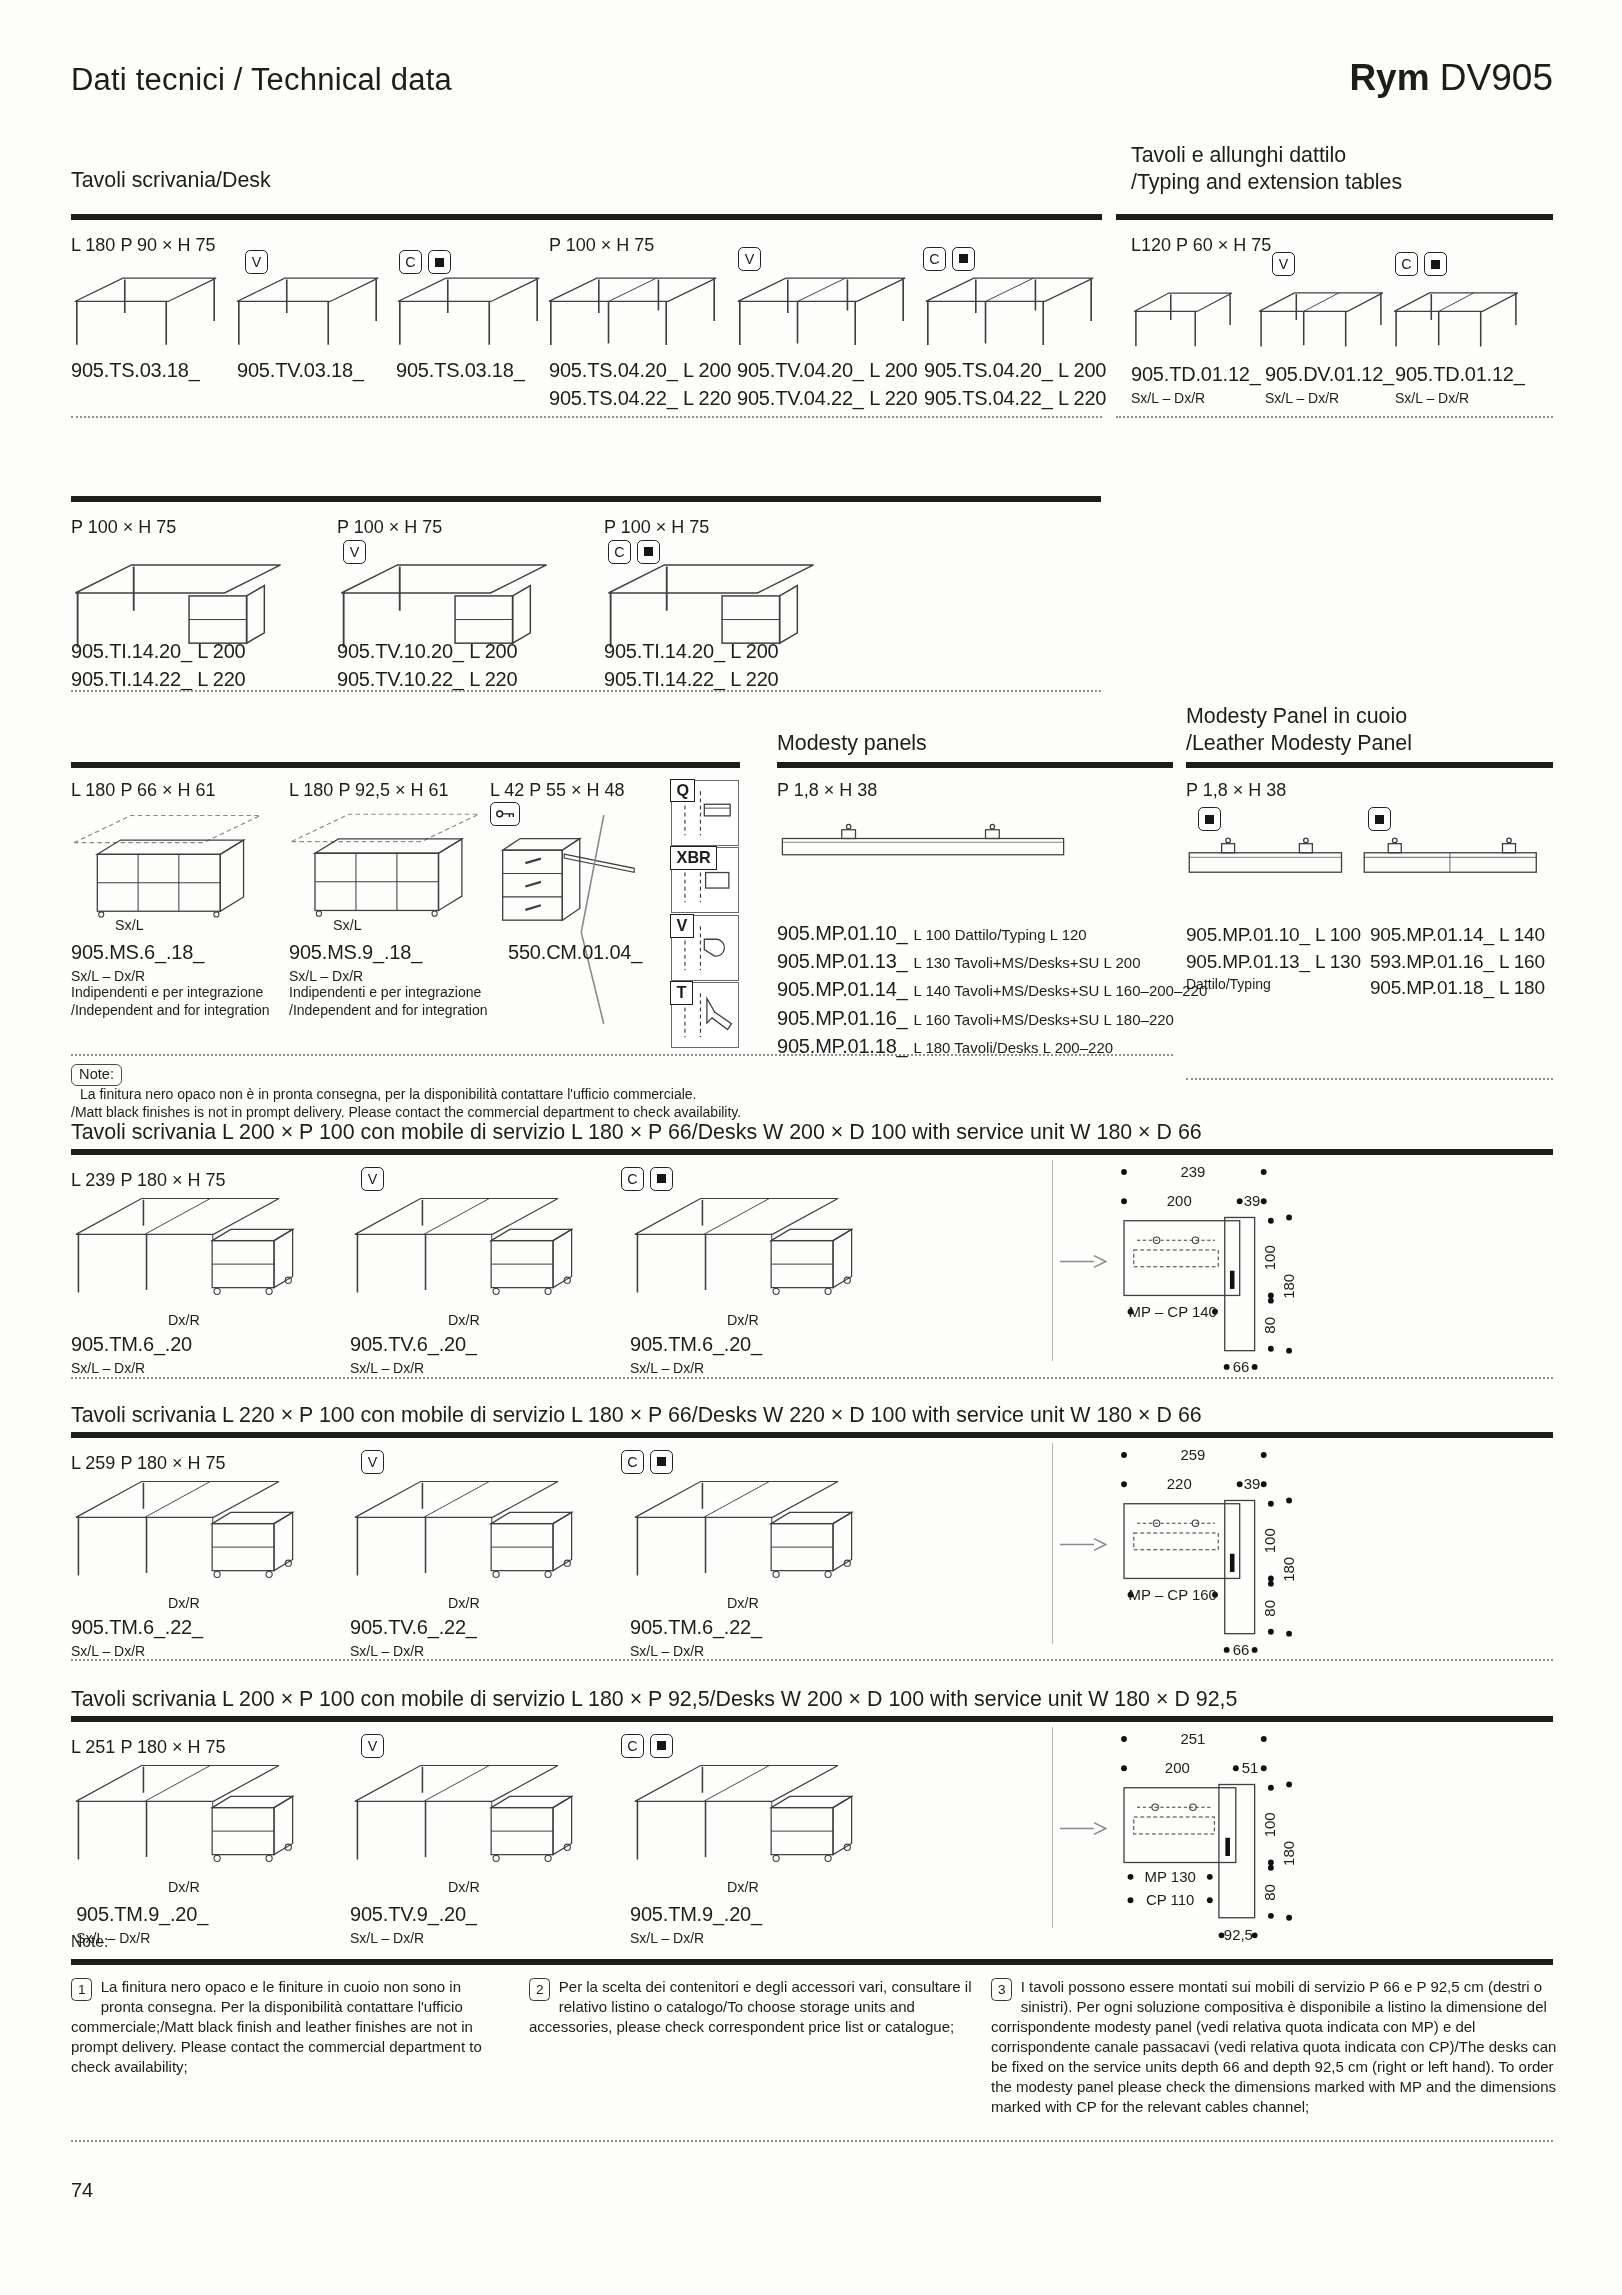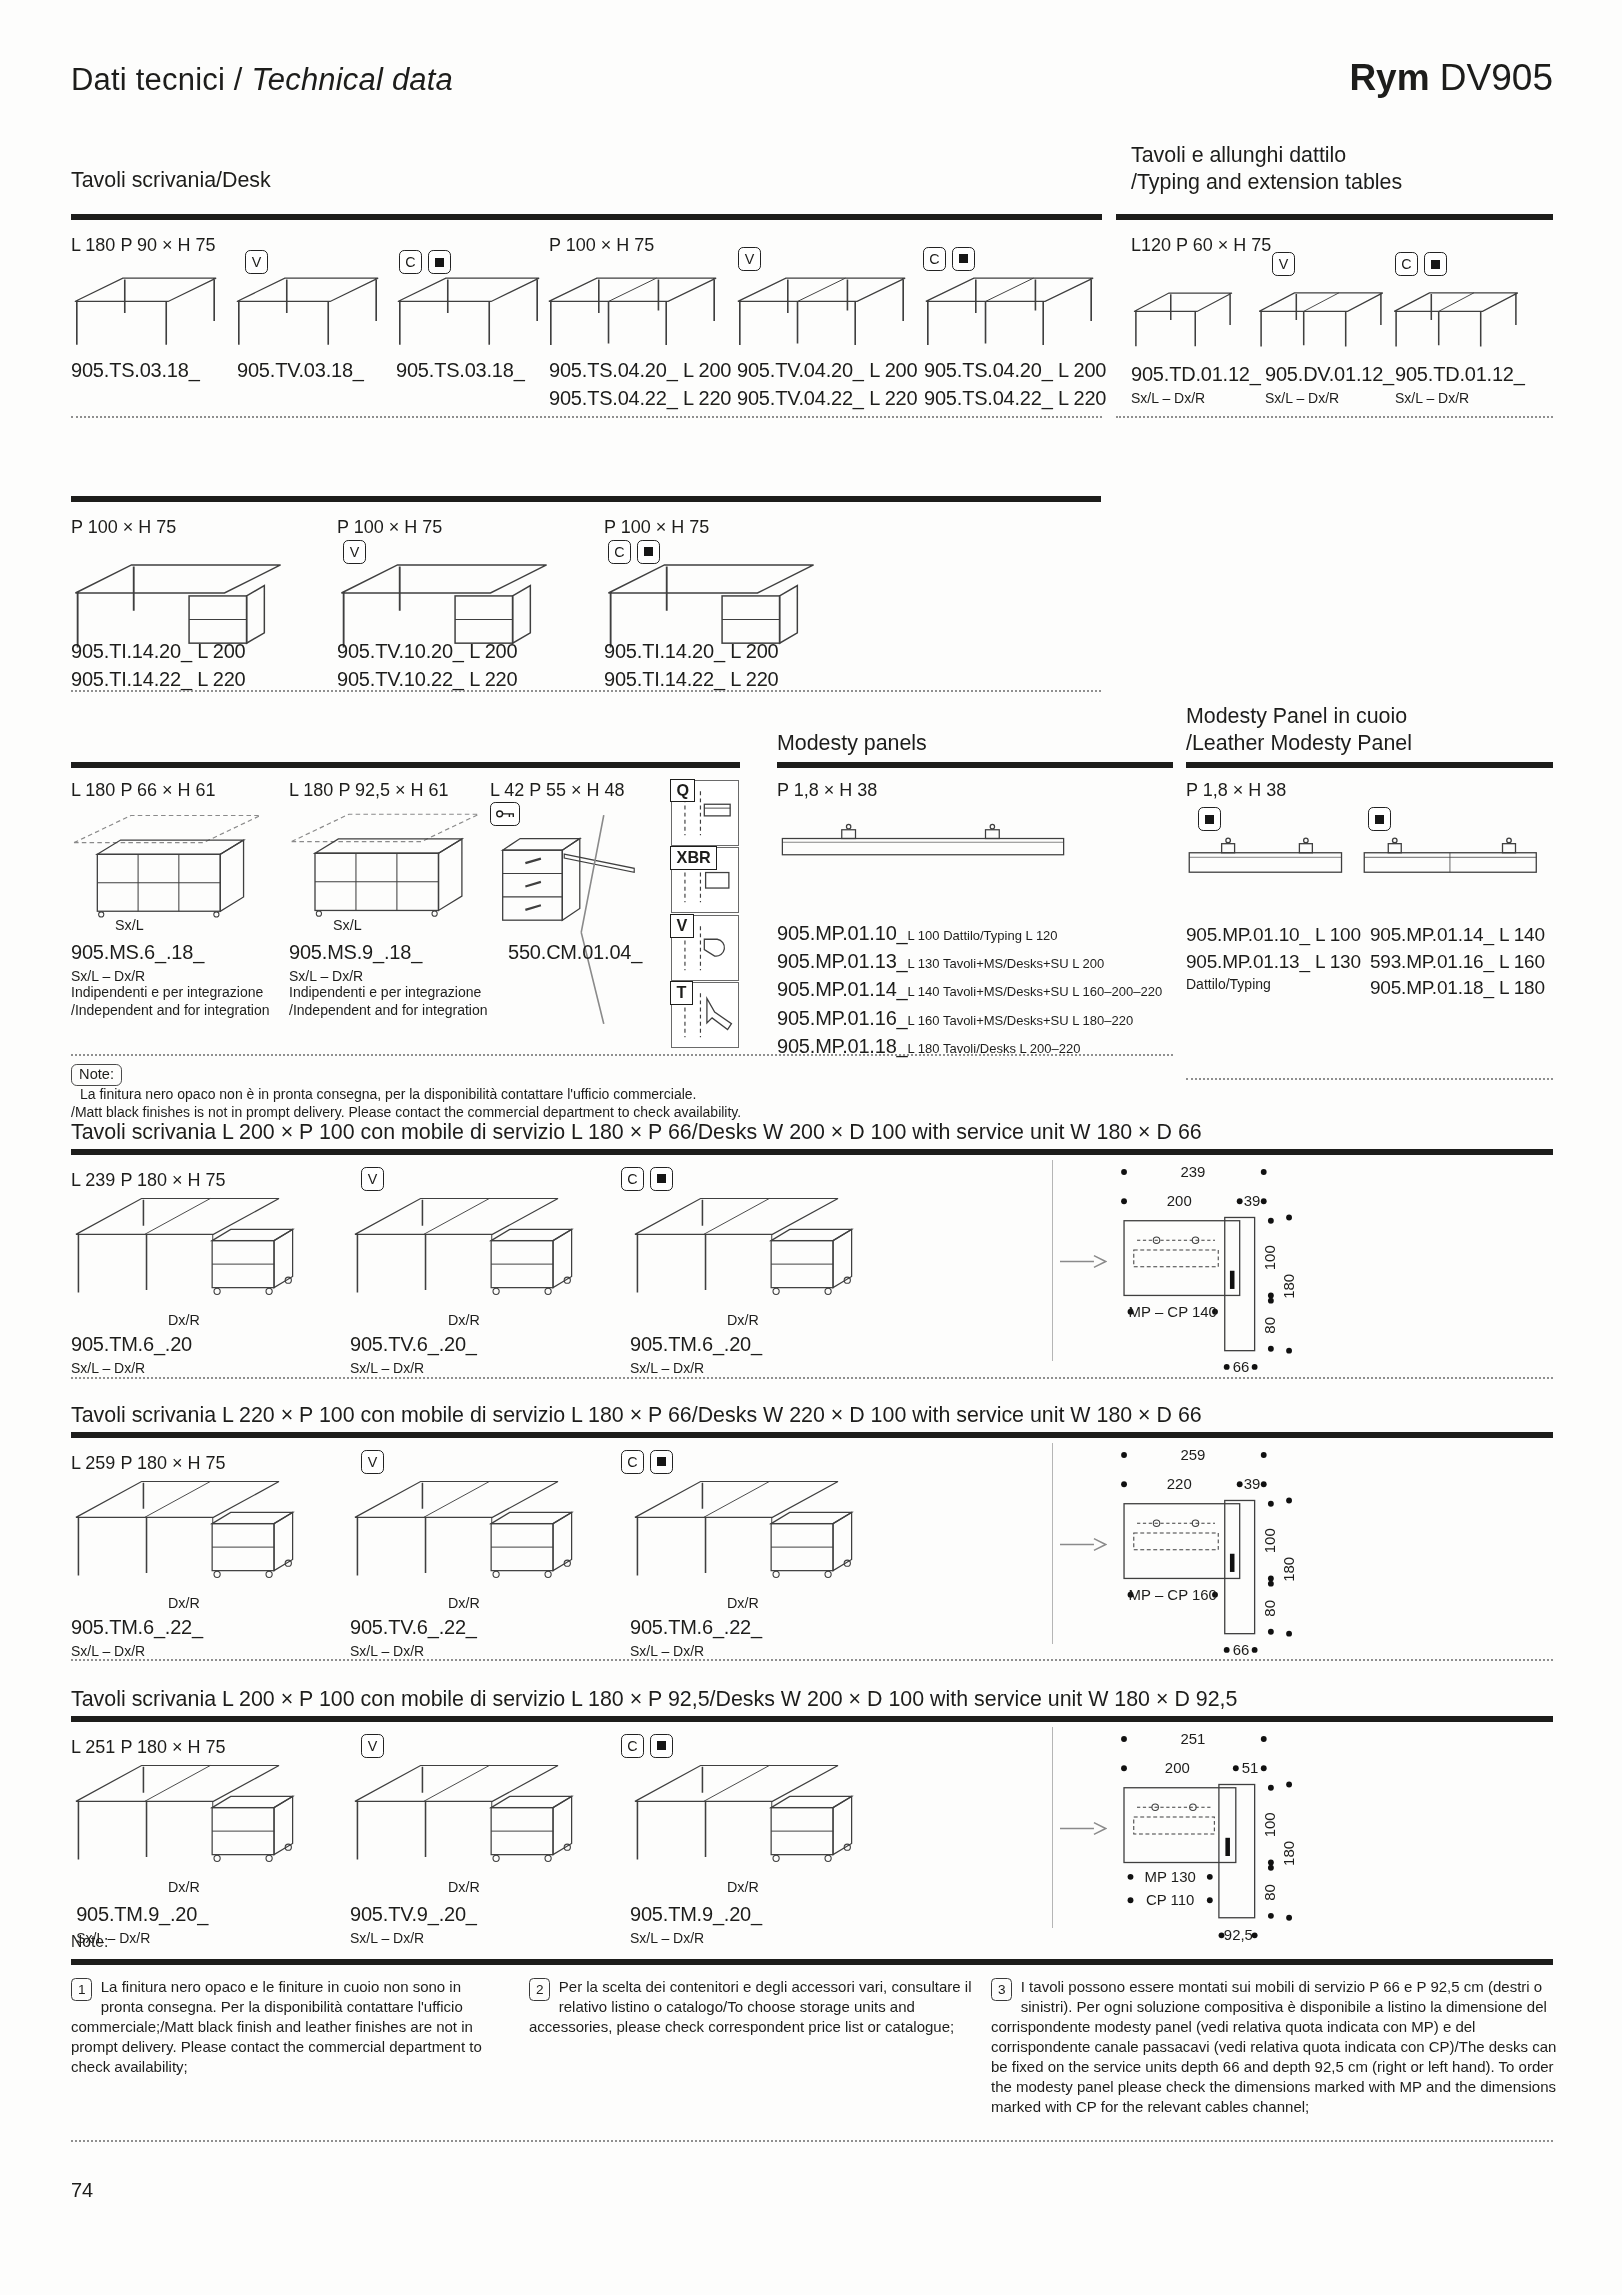--- a/index.html
+++ b/index.html
@@ -1,19 +1,19 @@
 <!DOCTYPE html>
 <html style="font-size:10.4px"><head>
 <meta charset="utf-8">
 <style>
   html,body{margin:0;padding:0;background:#e8e8e8}
   .page{position:relative;width:1623px;height:2295px;background:#fdfdfc;font-family:"Liberation Sans",sans-serif;color:#1d1d1b;overflow:hidden}
   .abs{position:absolute}
   .h1{font-size:31px;letter-spacing:0.2px;white-space:nowrap}
-  .h1 .it{font-style:italic}
+  .h1 .it{}
   .brand{font-size:37px;white-space:nowrap}
   .brand .b{font-weight:700}
   .h2{font-size:21.4px;line-height:1.27;white-space:nowrap}
   .h2s{font-size:21.4px;white-space:nowrap}
   .rule{background:#1d1d1b;height:5.8px}
   .dotline{height:0;border-top:2.6px dotted #8f8f8f}
   .dim{font-size:18px;white-space:nowrap}
   .code{font-size:20px;letter-spacing:-0.2px;white-space:nowrap}
   .code + .code{margin-top:4.5px}
   .sub{font-size:14px;margin-top:3.9px;white-space:nowrap}
@@ -23,21 +23,21 @@
   .bdg.sqb::before{content:"";width:9px;height:9px;background:#161616}
   .bdg.key{min-width:30px}
   .brow{display:flex;gap:5.8px}
   .opt{box-sizing:border-box;position:absolute;width:68px;height:66px;border:1.6px solid #6a6a6a;background:#fff}
   .opt .tag{position:absolute;top:-1.6px;left:-1.6px;background:#fff;border:1.6px solid #1d1d1b;padding:0 5.2px;font-weight:700;font-size:16.2px;line-height:21.4px}
   .notebox{box-sizing:border-box;display:inline-block;border:1.3px solid #4a4a4a;border-radius:5.8px;padding:0 7.1px;font-size:14.6px;line-height:19.5px}
   .fn{font-size:15px;line-height:1.33}
   .fnum{box-sizing:border-box;display:inline-flex;align-items:center;justify-content:center;width:21.4px;height:23px;border:1.3px solid #3a3a3a;border-radius:4.5px;font-size:13.6px;float:left;margin:1.3px 8.4px 2.6px 0}
   .mrow{white-space:nowrap}
   .mrow .code{display:inline}
-  .mrow .desc{font-size:13px;margin-left:0}
+  .mrow .desc{font-size:15px;margin-left:6px}
   .diag text{font-size:23px;fill:#1d1d1b}
   .pageno{font-size:20px}
   svg{display:block}
 </style>
 </head>
 <body>
 
 <svg width="0" height="0" style="position:absolute">
   <defs>
     <symbol id="sym-desk1" viewBox="0 0 230 115">

